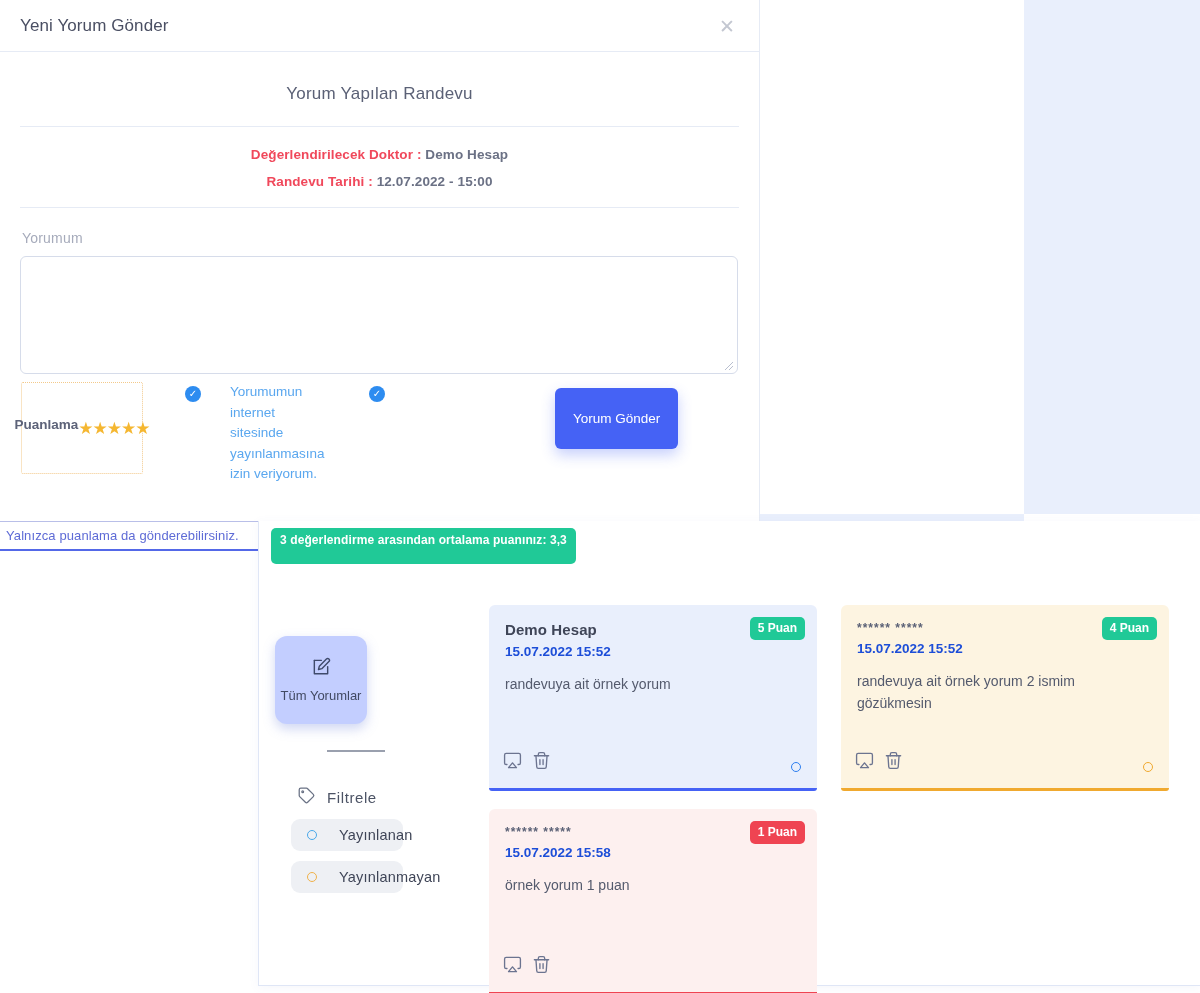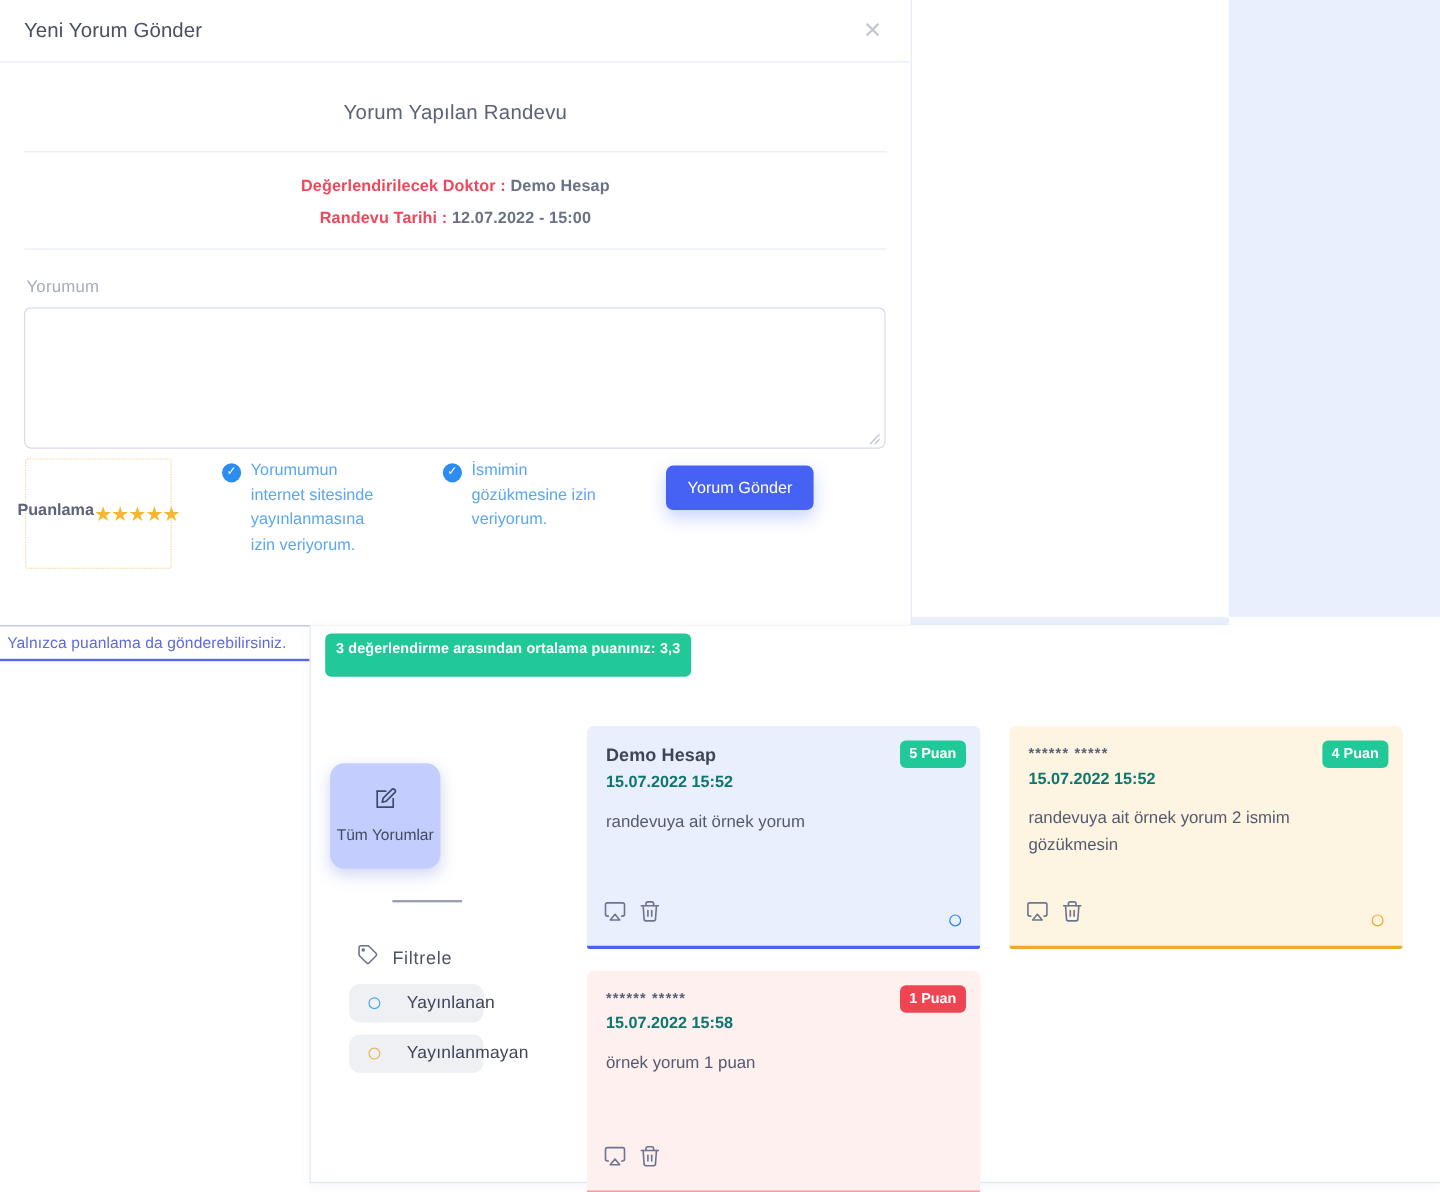--- a/index.html
+++ b/index.html
@@ -85,26 +85,26 @@
   .rating-label { font-size: 13.5px; color: #5d6379; font-weight: bold; margin-bottom: 8px; }
   .stars { color: #f5b731; font-size: 17px; letter-spacing: -1px; }
 
   .consent { width: 140px; margin-left: 42px; display: flex; gap: 8px; }
   .consent-2 { margin-left: 44px; width: 130px; }
   .check {
     flex: 0 0 auto; width: 16px; height: 16px; border-radius: 50%;
     background:#2d8cf0; color:#fff; font-size: 10px; line-height:16px;
     text-align:center; margin-top: 4px;
   }
-  .consent-text { font-size: 13.5px; color: #5aa7ef; line-height: 20.5px; }
+  .consent-text { font-size: 13.5px; color: #5aa7ef; line-height: 20.5px; margin-left: 21px; }
 
   .submit-wrap { margin-left: 56px; margin-top: 6px; }
   .submit-btn {
     background: #4562f5; color: #fff; border: none; border-radius: 6px;
-    padding: 11px 18px; font-size: 13.5px; cursor: pointer;
+    padding: 23px 18px; font-size: 13.5px; cursor: pointer;
     font-family: "Liberation Sans", sans-serif;
     box-shadow: 0 6px 14px rgba(69,98,245,.30);
   }
 
   .modal-footer {
     position: absolute; left: 0; bottom: 7px; width: 760px;
     border-top: 1px solid #b9bfe8; border-bottom: 2px solid #5468e8;
     height: 30px; display:flex; align-items:center; padding-left: 6px;
   }
   .footer-note { font-size: 13px; color: #5e6bd6; letter-spacing: .1px; }
@@ -160,21 +160,21 @@
   .card {
     position: absolute; width: 328px; border-radius: 6px 6px 3px 3px;
     padding: 16px 16px 0 16px; overflow:hidden;
   }
   .card-a { left: 0px;   top: 40px;  height: 186px; background:#e9effc; border-bottom: 3px solid #4562f5; }
   .card-b { left: 352px; top: 40px;  height: 186px; background:#fdf4e1; border-bottom: 3px solid #f0a92f; }
   .card-c { left: 0px;   top: 244px; height: 186px; background:#fdf0ef; border-bottom: 3px solid #ef4452; }
 
   .card-author { font-size: 15px; color:#3f4557; font-weight:bold; letter-spacing:.1px; }
   .card-author.masked { color:#5b6176; letter-spacing: 1px; font-size: 12px; font-weight:bold; }
-  .card-date { font-size: 13.5px; color:#0f766e; margin-top: 6px; font-weight:bold; }
+  .card-date { font-size: 13.5px; color:#1d4ed8; margin-top: 6px; font-weight:bold; }
   .card-body { font-size: 14px; color:#545a6d; margin-top: 14px; line-height: 22px; }
   .card-score {
     position: absolute; right: 12px; top: 12px; color:#fff;
     border-radius: 5px; font-size: 12px; font-weight:bold; padding: 4px 8px 5px 8px;
   }
   .sc-green { background:#20c997; }
   .sc-red { background:#ef4452; }
   .card-actions {
     position: absolute; left: 14px; bottom: 14px; display:flex; gap: 10px; color:#6c7490;
   }
@@ -237,21 +237,20 @@
           <div class="stars">★★★★★</div>
         </div>
 
         <div class="consent">
           <span class="check">✓</span>
           <span class="consent-text">Yorumumun internet sitesinde yayınlanmasına izin veriyorum.</span>
         </div>
 
         <div class="consent consent-2">
           <span class="check">✓</span>
-          <span class="consent-text">İsmimin gözükmesine izin veriyorum.</span>
         </div>
 
         <div class="submit-wrap">
           <button class="submit-btn">Yorum Gönder</button>
         </div>
       </div>
     </div>
 
     <div class="modal-footer">
       <span class="footer-note">Yalnızca puanlama da gönderebilirsiniz.</span>

